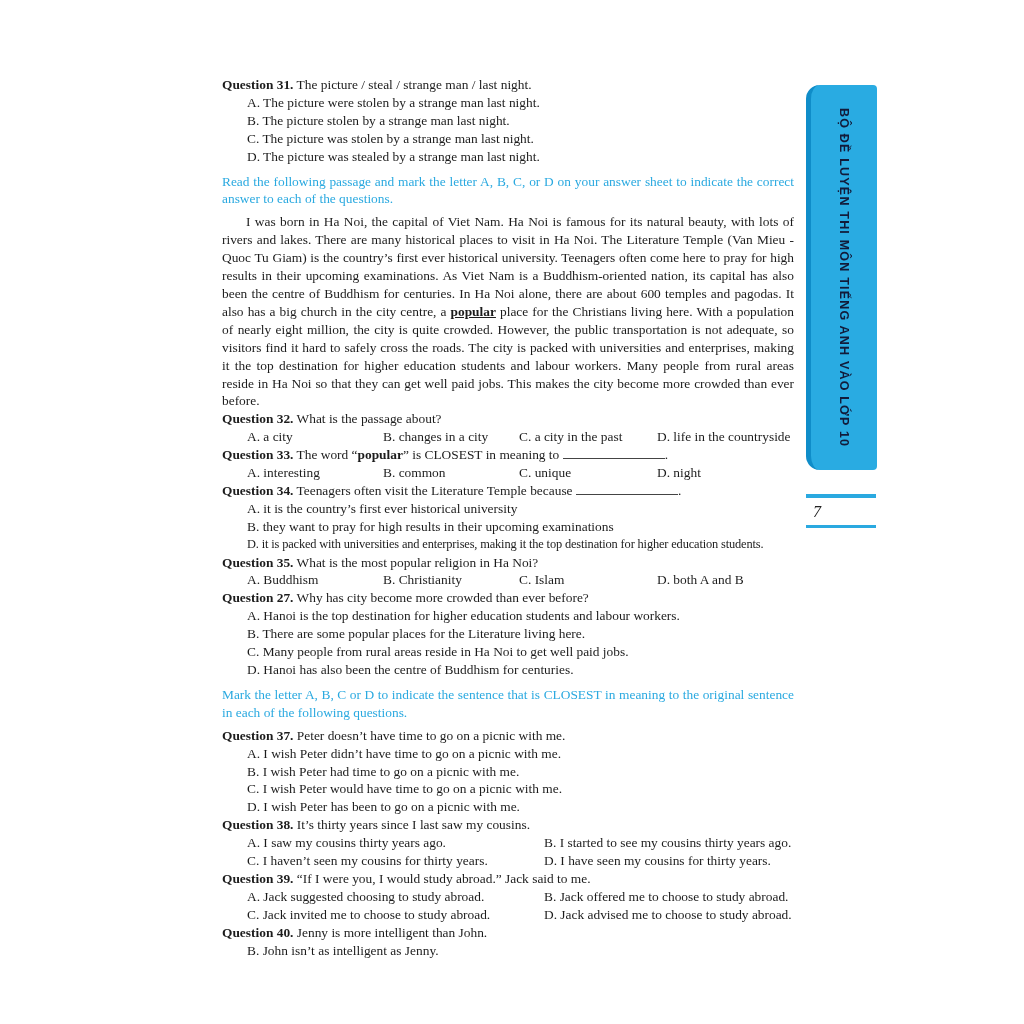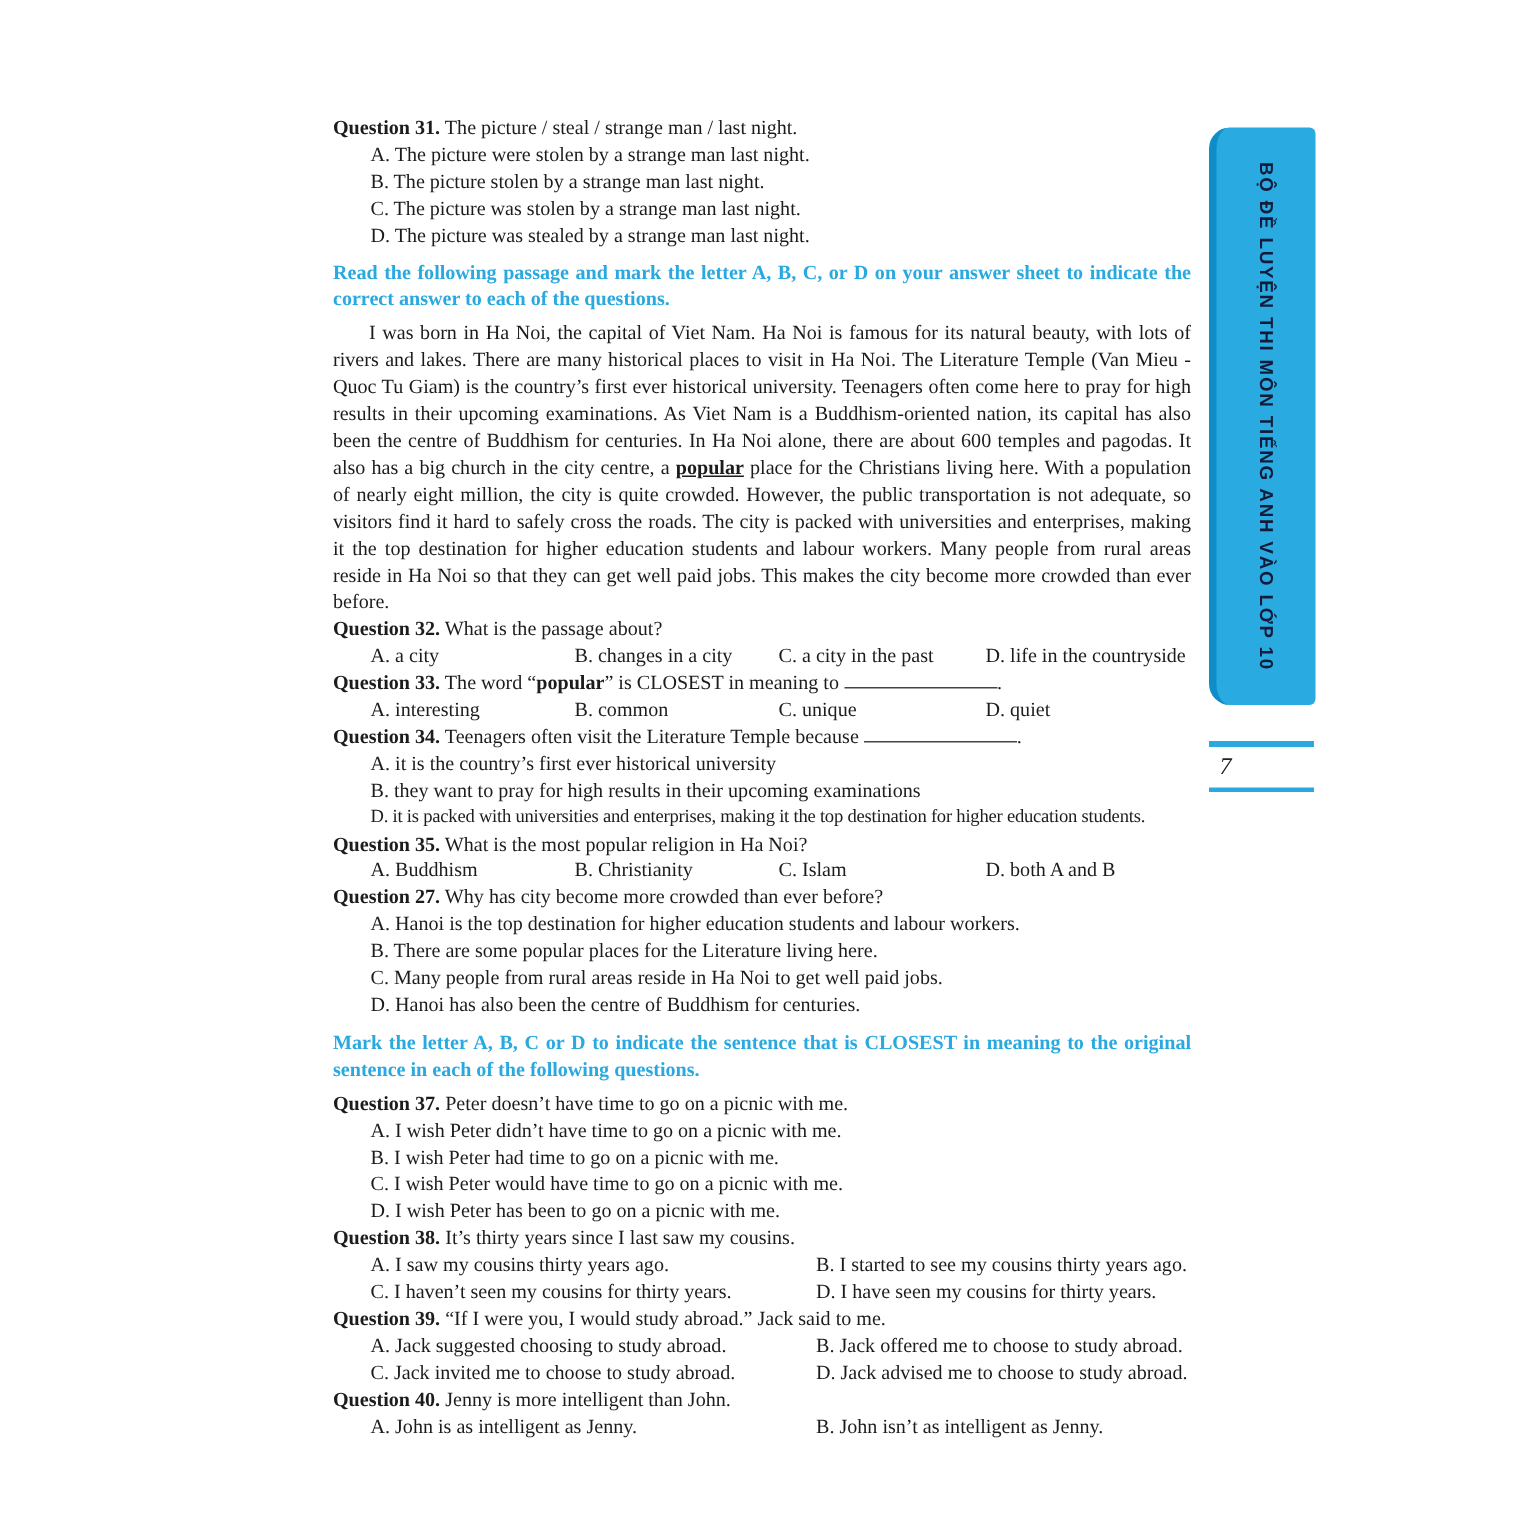--- a/index.html
+++ b/index.html
@@ -4,21 +4,21 @@
 <style>
   html,body{margin:0;padding:0;background:#ffffff;}
   .canvas{position:relative;width:1024px;height:1024px;background:#ffffff;overflow:hidden;
           font-family:"Liberation Serif", serif;color:#1c1c1c;}
   .content{position:absolute;left:222px;top:76px;width:572px;font-size:13.4px;line-height:17.9px;}
   .q{margin:0;}
   .qlabel{font-weight:bold;}
   .opt{padding-left:25px;}
   .row4{display:grid;grid-template-columns:136px 136px 138px 1fr;padding-left:25px;}
   .row2{display:grid;grid-template-columns:273px 1fr;padding-left:25px;gap:24px;}
-  .heading{color:#2aa9e0;font-weight:bold;text-align:justify;margin:7px 0 5px 0;}
+  .heading{color:#2aa9e0;font-weight:normal;text-align:justify;margin:7px 0 5px 0;}
   .passage{margin:0;text-align:justify;text-indent:24px;}
   .ulword{font-weight:bold;text-decoration:underline;}
   .blank{display:inline-block;width:102px;height:4px;border-bottom:1.3px solid #444;}
   .tight{font-size:12.4px;letter-spacing:-0.15px;white-space:nowrap;}
   
   .tab{position:absolute;left:806px;top:85px;width:71px;height:385px;background:#29abe2;
        border-left:5px solid #0f8dc9;border-radius:14px 4px 4px 14px;box-sizing:border-box;
        display:flex;align-items:center;justify-content:center;}
   .tab-text{writing-mode:vertical-rl;text-orientation:mixed;font-family:"Liberation Sans", sans-serif;
        font-weight:bold;font-size:12.5px;letter-spacing:1.2px;color:#121b3a;white-space:nowrap;}
@@ -56,21 +56,21 @@
         <span>D. life in the countryside</span>
       </div>
     </div>
 
     <div>
       <p class="q"><span class="qlabel">Question 33.</span> <span>The word “</span><span class="qlabel">popular</span><span>” is CLOSEST in meaning to </span><span class="blank"></span><span>.</span></p>
       <div class="row4">
         <span>A. interesting</span>
         <span>B. common</span>
         <span>C. unique</span>
-        <span>D. quiet</span>
+        <span>D. night</span>
       </div>
     </div>
 
     <div>
       <p class="q"><span class="qlabel">Question 34.</span> <span>Teenagers often visit the Literature Temple because </span><span class="blank"></span><span>.</span></p>
       <div class="opt">A. it is the country’s first ever historical university</div>
       <div class="opt">B. they want to pray for high results in their upcoming examinations</div>
       <div class="opt tight">D. it is packed with universities and enterprises, making it the top destination for higher education students.</div>
     </div>
 
@@ -122,21 +122,20 @@
       </div>
       <div class="row2">
         <span>C. Jack invited me to choose to study abroad.</span>
         <span>D. Jack advised me to choose to study abroad.</span>
       </div>
     </div>
 
     <div>
       <p class="q"><span class="qlabel">Question 40.</span> <span>Jenny is more intelligent than John.</span></p>
       <div class="row2">
-        <span>A. John is as intelligent as Jenny.</span>
         <span>B. John isn’t as intelligent as Jenny.</span>
       </div>
     </div>
 
   </div>
 
   <div class="tab">
     <span class="tab-text">BỘ ĐỀ LUYỆN THI MÔN TIẾNG ANH VÀO LỚP 10</span>
   </div>
 

